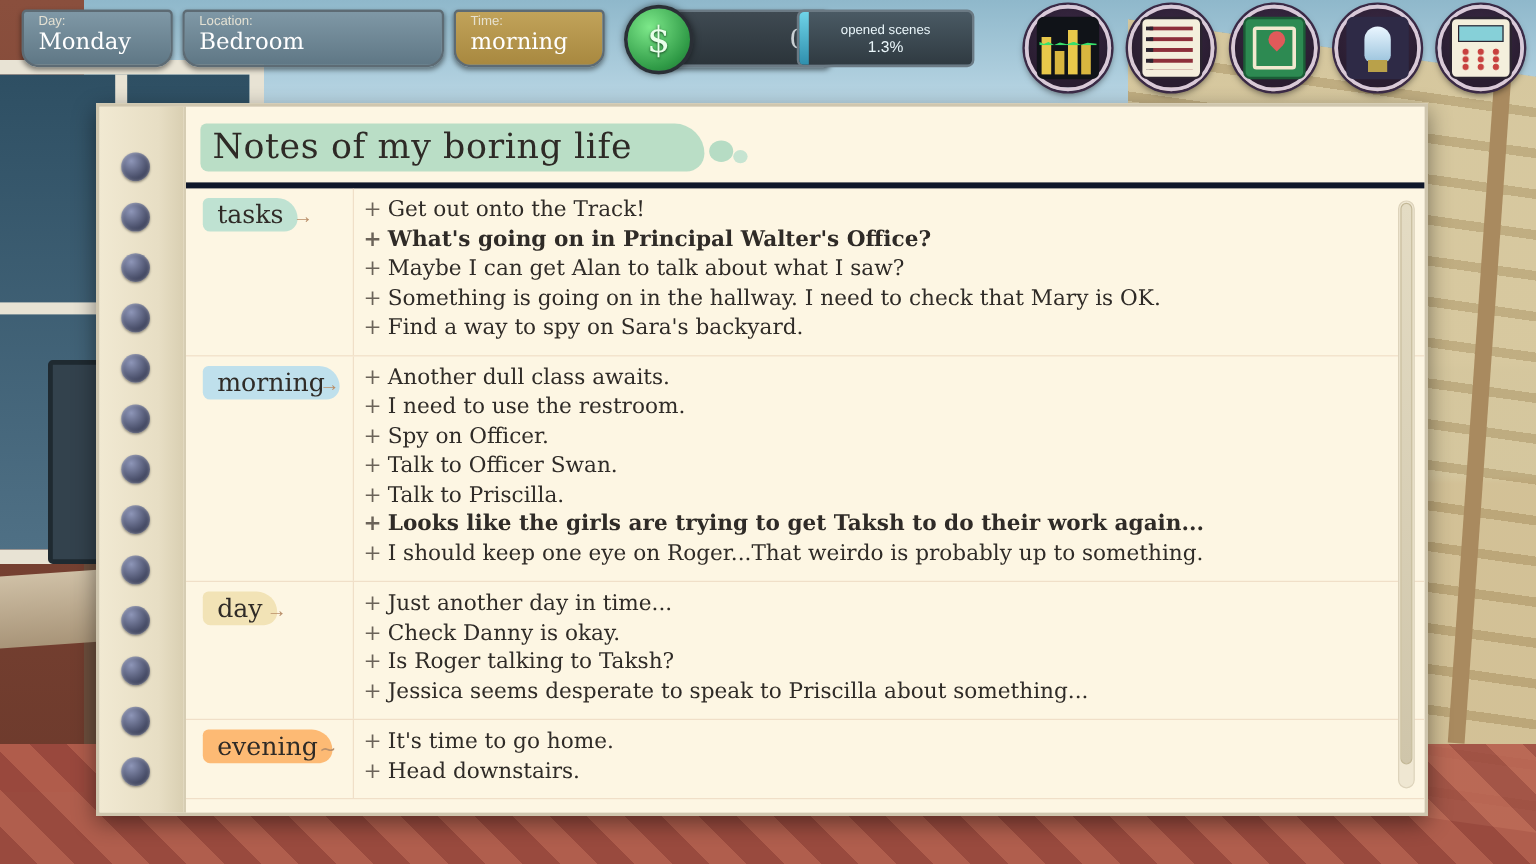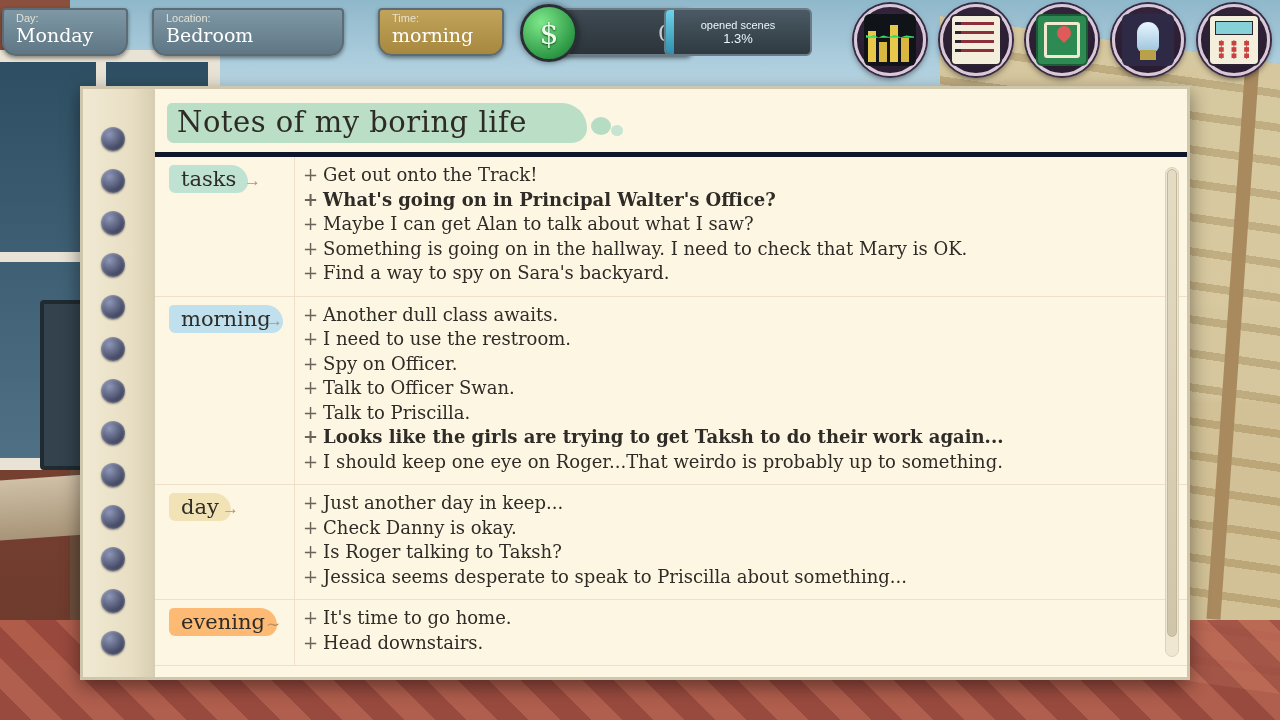--- a/index.html
+++ b/index.html
@@ -80,22 +80,22 @@
     color: #f2efe4;
     box-shadow: 0 2px 4px rgba(0,0,0,.45);
   }
   .hud-box .lbl {
     font-size: 11px; line-height: 12px; color: #e9e5d6; opacity: .95;
   }
   .hud-box .val {
     font-size: 19px; line-height: 22px; color: #ffffff;
     font-family: "DejaVu Serif", serif;
   }
-  #hud-day   { left: 2px;  width: 126px; background: linear-gradient(#7f98a6, #5f7785); }
-  #hud-loc   { left: 152px; width: 192px; background: linear-gradient(#7f98a6, #5f7785); }
+  #hud-day   { left: 18px;  width: 126px; background: linear-gradient(#7f98a6, #5f7785); }
+  #hud-loc   { left: 152px; width: 218px; background: linear-gradient(#7f98a6, #5f7785); }
   #hud-time  { left: 378px; width: 126px; background: linear-gradient(#c1a35a, #a8883f); }
 
   
   #hud-money {
     position: absolute; left: 540px; top: 8px; width: 152px; height: 48px;
     background: linear-gradient(#3f4a52, #2b343a);
     border: 2px solid #6b7a84; border-radius: 6px;
     box-shadow: 0 2px 4px rgba(0,0,0,.5);
   }
   #money-amount {
@@ -446,21 +446,21 @@
           </div>
         </div>
         <div class="section">
           <div class="sec-label">
             <div class="sec-pill pill-day" style="background: rgb(242, 227, 182);">
               <span>day</span>
             </div>
             <div class="sec-arrow" style="left: 67px;">→</div>
           </div>
           <div class="sec-items">
-            <div class="item"><span class="plus">+</span><span>Just another day in keep...</span></div>
+            <div class="item"><span class="plus">+</span><span>Just another day in time...</span></div>
             <div class="item"><span class="plus">+</span><span>Check Danny is okay.</span></div>
             <div class="item"><span class="plus">+</span><span>Is Roger talking to Taksh?</span></div>
             <div class="item"><span class="plus">+</span><span>Jessica seems desperate to speak to Priscilla about something...</span></div>
           </div>
         </div>
         <div class="section">
           <div class="sec-label">
             <div class="sec-pill pill-evening" style="background: #fdba74;">
               <span>evening</span>
             </div>

